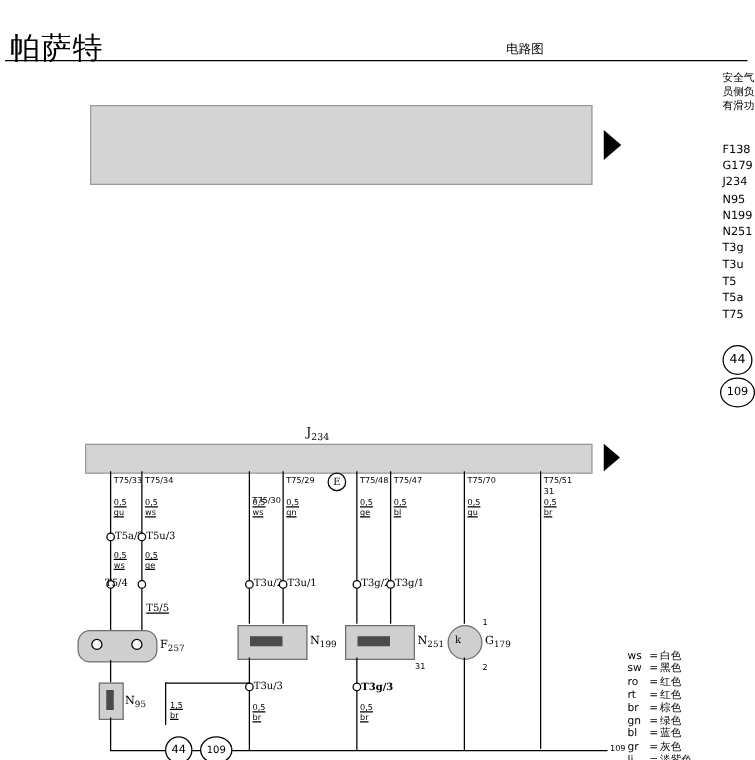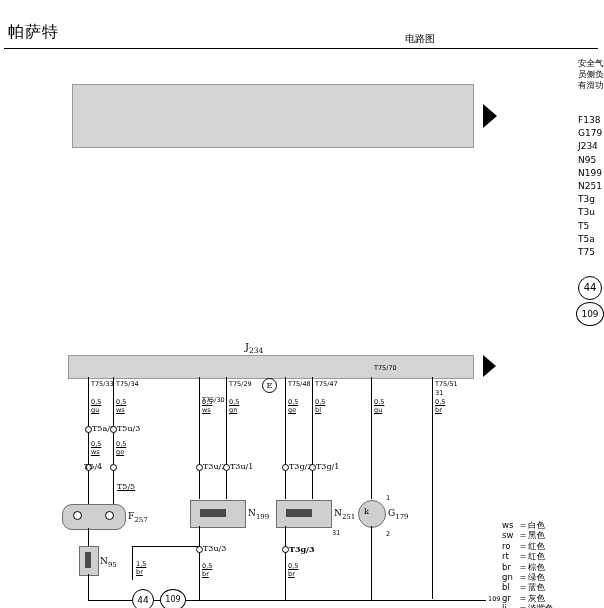--- a/index.html
+++ b/index.html
@@ -9,21 +9,21 @@
     font-family:"Liberation Serif", serif;
     color:#000;
     position:relative;
     overflow:hidden;
   }
   .page{position:absolute;left:0;top:0;width:604px;height:608px;}
 
   
   .hdr-title{
     position:absolute;left:8px;top:22px;
-    font-size:16px;letter-spacing:1px;
+    font-size:24px;letter-spacing:1px;
     font-family:Liberation Mono, monospace;
     font-weight:400;
   }
   .hdr-sub{
     position:absolute;left:405px;top:32px;
     font-size:10px;
     font-family:"DejaVu Sans", sans-serif;
   }
   .hdr-rule{
     position:absolute;left:4px;top:48px;width:594px;height:1px;background:#000;
@@ -205,21 +205,21 @@
   <div class="vline" style="left:312px;top:377px; height:122px;"></div>
   <div class="vline" style="left:371px;top:377px; height:122px;"></div>
   <div class="vline" style="left:432px;top:377px; height:222px;"></div>
 
   <div class="pin" style="left:91px; top:380px;">T75/33</div>
   <div class="pin" style="left:116px;top:380px;">T75/34</div>
   <div class="pin" style="left:202px;top:380px;margin-top:16px;">T75/30</div>
   <div class="pin" style="left:229px;top:380px;">T75/29</div>
   <div class="pin" style="left:288px;top:380px;">T75/48</div>
   <div class="pin" style="left:315px;top:380px;">T75/47</div>
-  <div class="pin" style="left:374px;top:364px;">T75/70</div>
+  <div class="pin" style="left:374px;top:380px;">T75/70</div>
   <div class="pin" style="left:435px;top:380px;">T75/51</div>
   <div class="pin" style="left:435px;top:389px;">31</div>
 
   <div class="gauge" style="left:91px; top:398px;"><span>0,5</span><br><span>gu</span></div>
   <div class="gauge" style="left:116px;top:398px;"><span>0,5</span><br><span>ws</span></div>
   <div class="gauge" style="left:202px;top:398px;"><span>0,5</span><br><span>ws</span></div>
   <div class="gauge" style="left:229px;top:398px;"><span>0,5</span><br><span>gn</span></div>
   <div class="gauge" style="left:288px;top:398px;"><span>0,5</span><br><span>ge</span></div>
   <div class="gauge" style="left:315px;top:398px;"><span>0,5</span><br><span>bl</span></div>
   <div class="gauge" style="left:374px;top:398px;"><span>0,5</span><br><span>gu</span></div>

